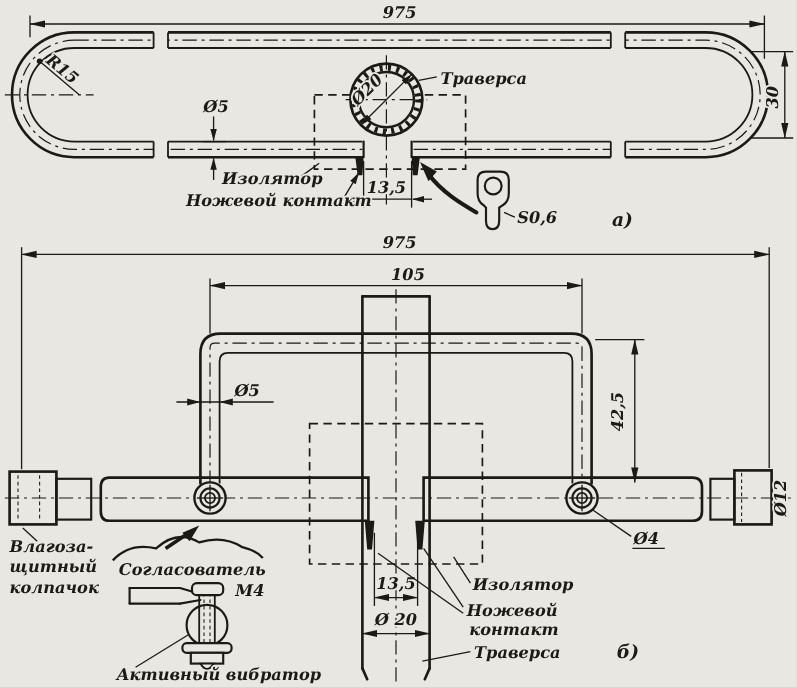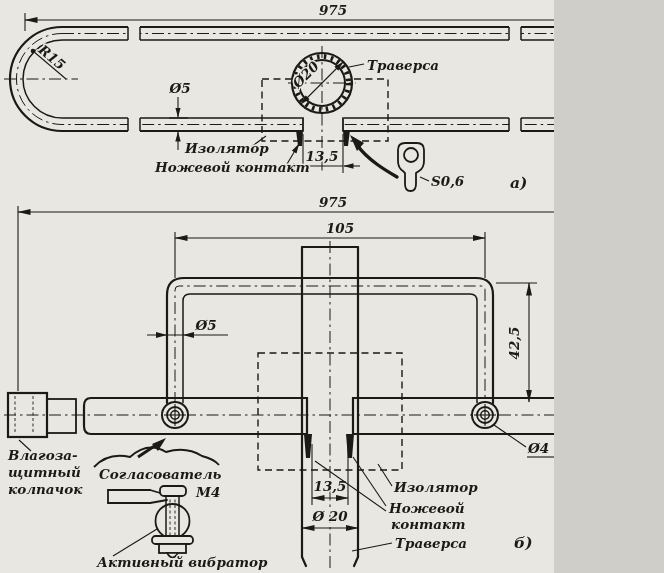--- a/index.html
+++ b/index.html
@@ -1,16 +1,16 @@
 <!DOCTYPE html>
 <html><head>
 <meta charset="utf-8">
 <style>
   html,body{margin:0;padding:0;background:#cfcec9;}
-  .page{width:554px;height:573px;background:#e9e7e1;position:relative;overflow:hidden;}
+  .page{width:664px;height:573px;background:#e9e7e1;position:relative;overflow:hidden;}
   svg{display:block}
   .s1{stroke:#1b1a16;stroke-width:2.2;fill:none;stroke-linecap:round}
   .s2{stroke:#1b1a16;stroke-width:1.8;fill:none;stroke-linecap:round}
   .s3{stroke:#1b1a16;stroke-width:1.5;fill:none}
   .thin{stroke:#1b1a16;stroke-width:1.1;fill:none}
   .cl{stroke:#1b1a16;stroke-width:1;fill:none;stroke-dasharray:12 4 2.5 4}
   .dash{stroke:#1b1a16;stroke-width:1.4;fill:none;stroke-dasharray:7 4.5}
   .dashf{stroke:#1b1a16;stroke-width:.9;fill:none;stroke-dasharray:3 2.5}
   .ink{fill:#1b1a16;stroke:none}
   .paper{fill:#e9e7e1;stroke:none}

